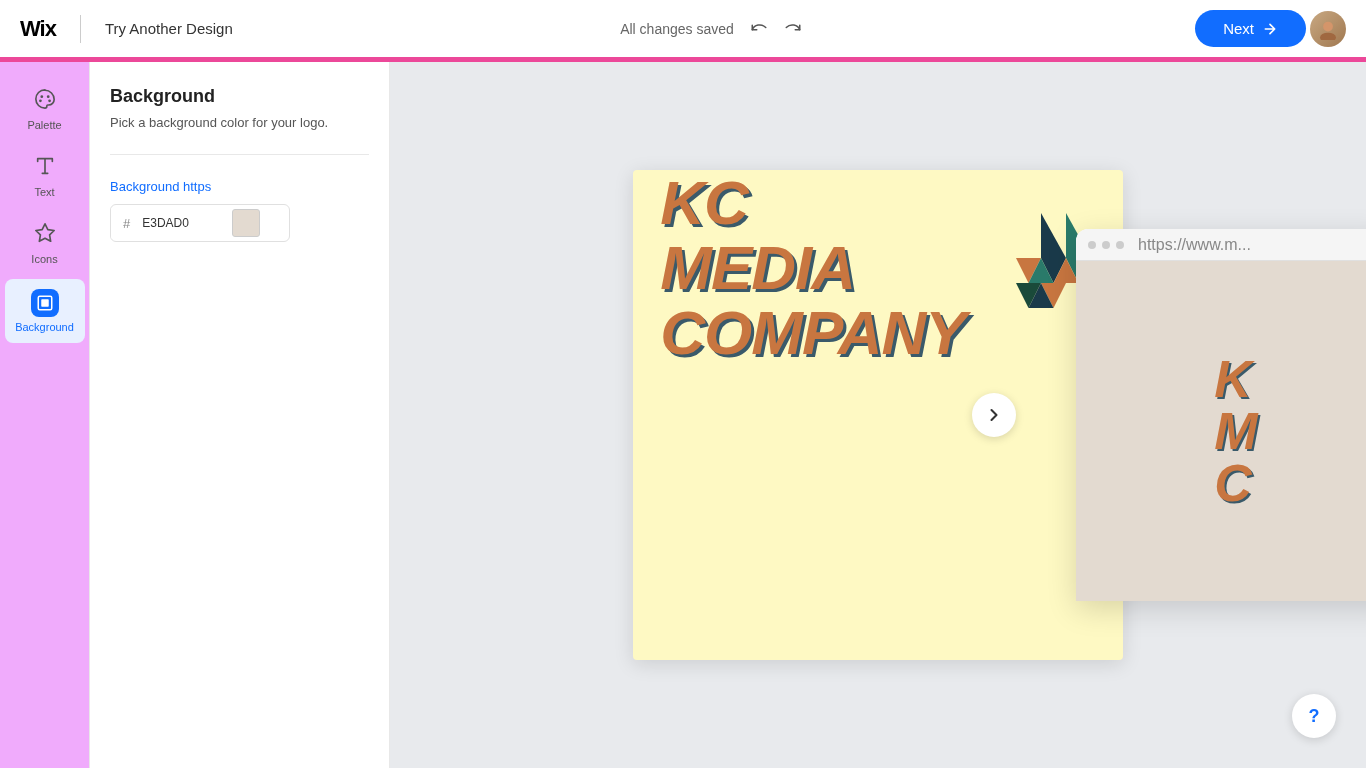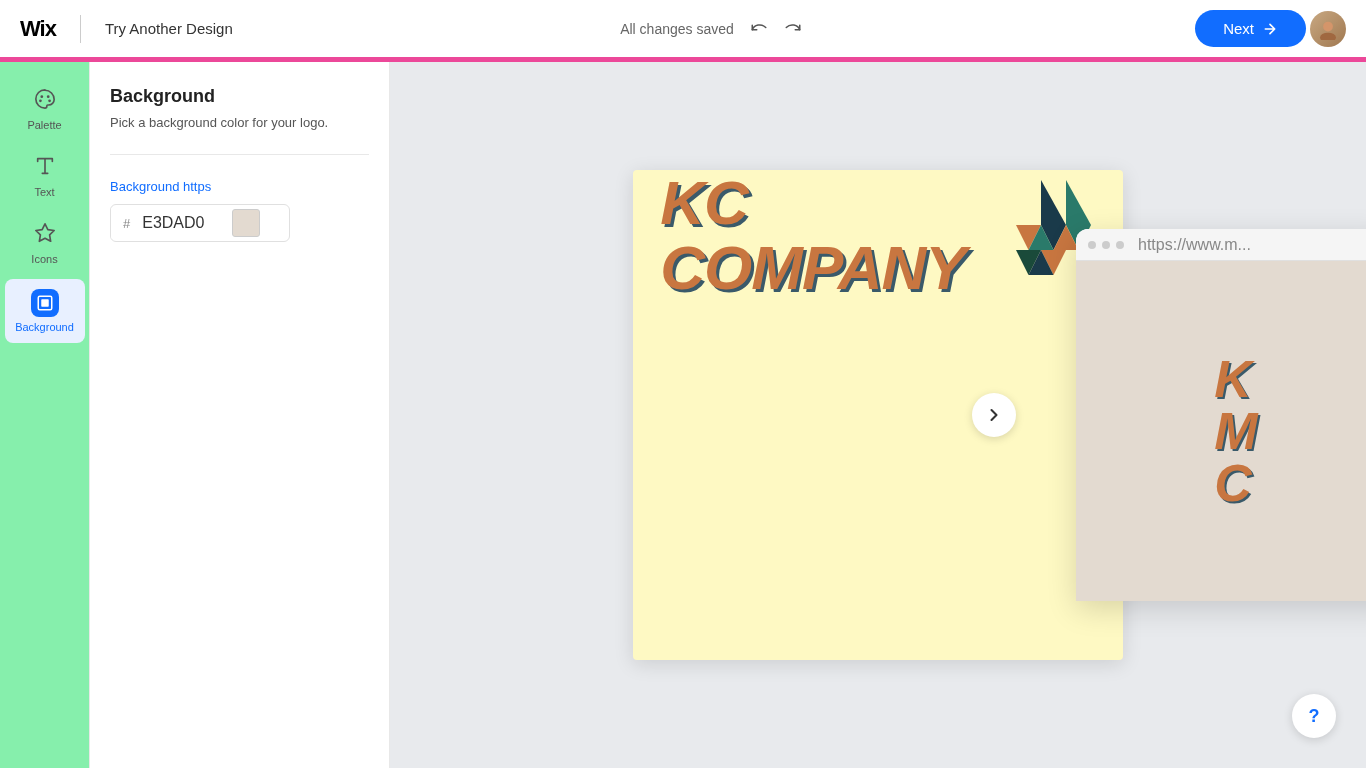--- a/index.html
+++ b/index.html
@@ -98,21 +98,21 @@
 
     
     .main-layout {
       display: flex;
       height: calc(768px - 62px);
     }
 
     
     .sidebar-nav {
       width: 90px;
-      background: #86efac;
+      background: #f0abfc;
       border-right: 1px solid #e8e8e8;
       display: flex;
       flex-direction: column;
       align-items: center;
       padding-top: 16px;
       gap: 4px;
     }
     .nav-item {
       display: flex;
       flex-direction: column;
@@ -174,21 +174,21 @@
     }
     .hash-symbol {
       padding: 8px 8px 8px 12px;
       color: #888;
       font-size: 13px;
       background: #fff;
     }
     .hex-input {
       border: none;
       outline: none;
-      font-size: 16px;
+      font-size: 12px;
       color: #333;
       width: 90px;
       padding: 8px 4px;
       background: #fff;
     }
     .color-swatch {
       width: 28px;
       height: 28px;
       margin: 4px;
       border-radius: 3px;
@@ -438,20 +438,21 @@
       <div class="color-swatch" style="background:#E3DAD0;"></div>
     </div>
   </div>
 
   <div class="canvas-area">
 
     <div class="logo-card">
       <div class="logo-content">
         <div class="logo-text-block">
           <span class="logo-text">KC</span>
+          <span class="logo-text">MEDIA</span>
           <span class="logo-text">COMPANY</span>
         </div>
 
         <div class="logo-icon-cluster">
           <svg class="geo-icon" viewBox="0 0 110 110" xmlns="http://www.w3.org/2000/svg">
 
             <polygon points="55,5 80,50 55,50" fill="#1a3a4a"></polygon>
             <polygon points="80,5 105,50 80,50" fill="#2a7a6a"></polygon>
 
             <polygon points="30,50 55,50 42.5,75" fill="#c87640"></polygon>

